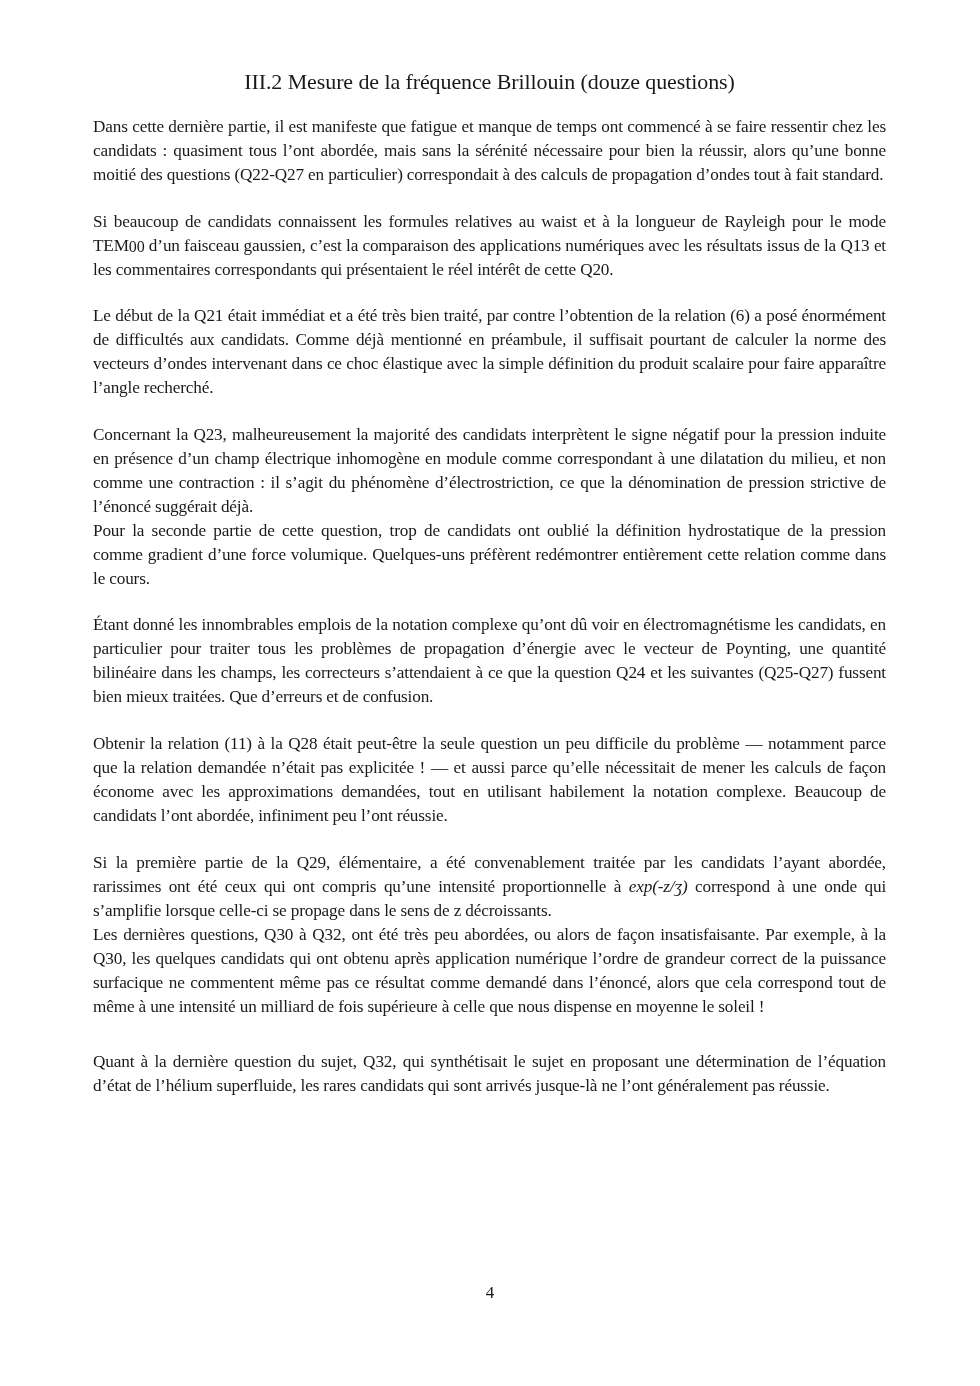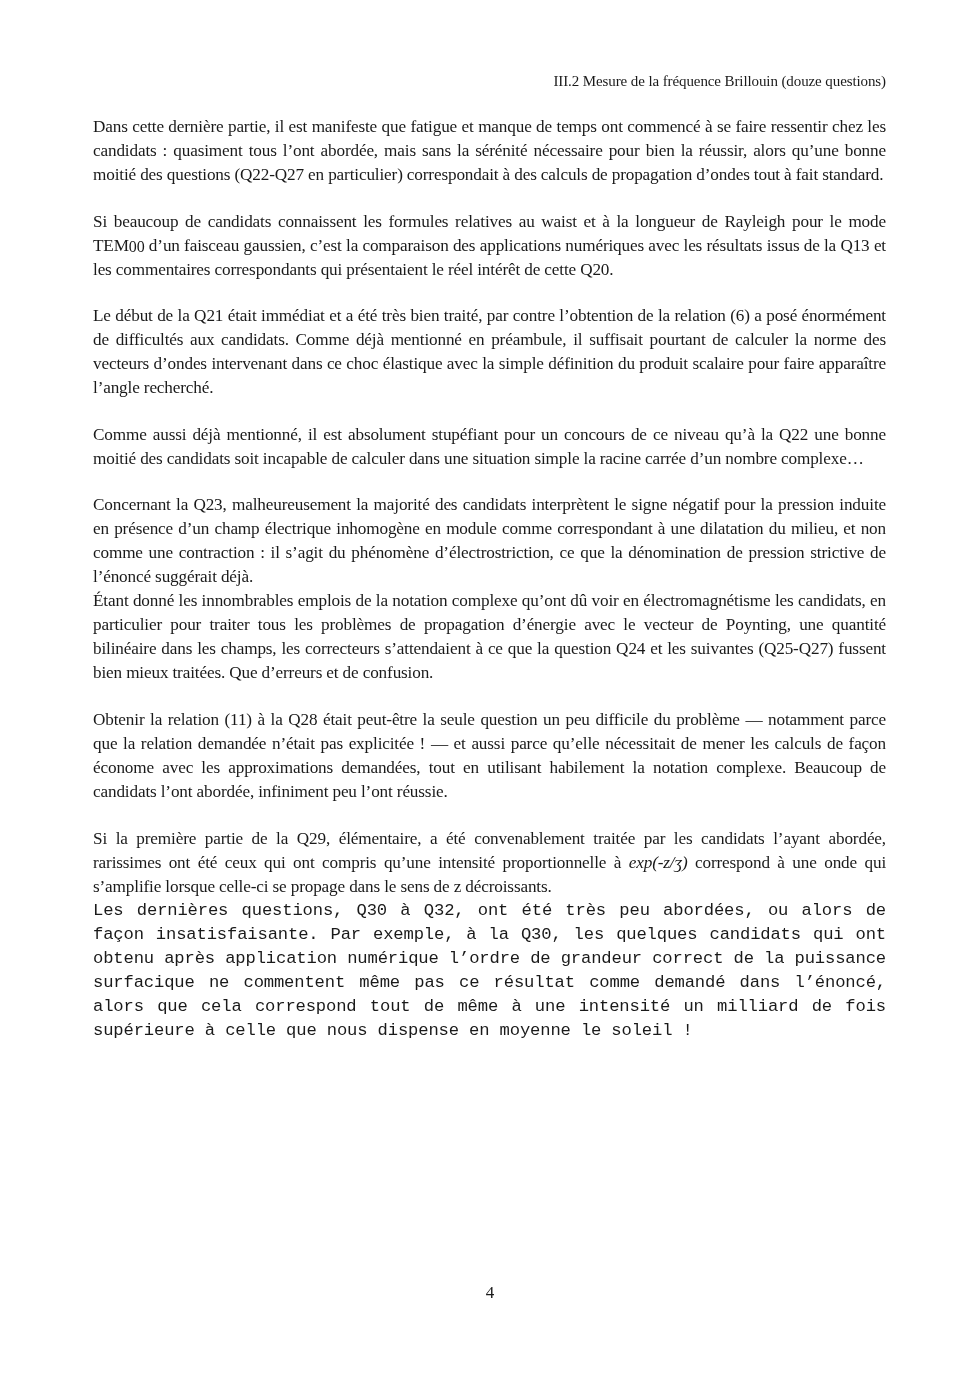--- a/index.html
+++ b/index.html
@@ -15,39 +15,38 @@
       font-family: "Liberation Serif", "DejaVu Serif", serif;
       color: #1a1a1a;
     }
     .page {
       position: absolute;
       left: 93px;
       top: 70px;
       width: 793px;
     }
     .heading {
-      font-size: 15px;
+      font-size: 22px;
       line-height: 23px;
       margin: 0 0 22px 0;
-      text-align: right;
+      text-align: center;
       letter-spacing: -0.1px;
     }
     .para {
       font-size: 17.2px;
       line-height: 24px;
       text-align: justify;
       margin: 0 0 22.6px 0;
       letter-spacing: -0.15px;
     }
     .para.tight {
       margin-bottom: 0;
     }
     .para.extra {
       margin-bottom: 31px;
-      font-family: Liberation Mono, monospace;
     }
     sub.small {
       font-size: 16px;
       vertical-align: baseline;
       position: relative;
       top: 1px;
     }
     em.math {
       font-style: italic;
     }
@@ -66,26 +65,27 @@
 
 <div class="page">
   <div class="heading">III.2 Mesure de la fréquence Brillouin (douze questions)</div>
 
   <p class="para">Dans cette dernière partie, il est manifeste que fatigue et manque de temps ont commencé à se faire ressentir chez les candidats : quasiment tous l’ont abordée, mais sans la sérénité nécessaire pour bien la réussir, alors qu’une bonne moitié des questions (Q22-Q27 en particulier) correspondait à des calculs de propagation d’ondes tout à fait standard.</p>
 
   <p class="para"><span>Si beaucoup de candidats connaissent les formules relatives au waist et à la longueur de Rayleigh pour le mode TEM</span><sub class="small">00</sub><span> d’un faisceau gaussien, c’est la comparaison des applications numériques avec les résultats issus de la Q13 et les commentaires correspondants qui présentaient le réel intérêt de cette Q20.</span></p>
 
   <p class="para">Le début de la Q21 était immédiat et a été très bien traité, par contre l’obtention de la relation (6) a posé énormément de difficultés aux candidats. Comme déjà mentionné en préambule, il suffisait pourtant de calculer la norme des vecteurs d’ondes intervenant dans ce choc élastique avec la simple définition du produit scalaire pour faire apparaître l’angle recherché.</p>
 
-  <p class="para">Comme aussi déjà mentionné, il est absolument stupéfiant pour un concours de ce niveau qu’à la Q22 une bonne moitié des candidats soit incapable de calculer dans une situation simple la racine carrée d’un nombre complexe…</p>
 
   <p class="para tight">Concernant la Q23, malheureusement la majorité des candidats interprètent le signe négatif pour la pression induite en présence d’un champ électrique inhomogène en module comme correspondant à une dilatation du milieu, et non comme une contraction : il s’agit du phénomène d’électrostriction, ce que la dénomination de pression strictive de l’énoncé suggérait déjà.</p>
+  <p class="para">Pour la seconde partie de cette question, trop de candidats ont oublié la définition hydrostatique de la pression comme gradient d’une force volumique. Quelques-uns préfèrent redémontrer entièrement cette relation comme dans le cours.</p>
 
   <p class="para">Étant donné les innombrables emplois de la notation complexe qu’ont dû voir en électromagnétisme les candidats, en particulier pour traiter tous les problèmes de propagation d’énergie avec le vecteur de Poynting, une quantité bilinéaire dans les champs, les correcteurs s’attendaient à ce que la question Q24 et les suivantes (Q25-Q27) fussent bien mieux traitées. Que d’erreurs et de confusion.</p>
 
   <p class="para">Obtenir la relation (11) à la Q28 était peut-être la seule question un peu difficile du problème — notamment parce que la relation demandée n’était pas explicitée ! — et aussi parce qu’elle nécessitait de mener les calculs de façon économe avec les approximations demandées, tout en utilisant habilement la notation complexe. Beaucoup de candidats l’ont abordée, infiniment peu l’ont réussie.</p>
 
   <p class="para tight"><span>Si la première partie de la Q29, élémentaire, a été convenablement traitée par les candidats l’ayant abordée, rarissimes ont été ceux qui ont compris qu’une intensité proportionnelle à </span><em class="math">exp(-z/ʒ)</em><span> correspond à une onde qui s’amplifie lorsque celle-ci se propage dans le sens de z décroissants.</span></p>
   <p class="para extra">Les dernières questions, Q30 à Q32, ont été très peu abordées, ou alors de façon insatisfaisante. Par exemple, à la Q30, les quelques candidats qui ont obtenu après application numérique l’ordre de grandeur correct de la puissance surfacique ne commentent même pas ce résultat comme demandé dans l’énoncé, alors que cela correspond tout de même à une intensité un milliard de fois supérieure à celle que nous dispense en moyenne le soleil !</p>
 
+  <p class="para">Quant à la dernière question du sujet, Q32, qui synthétisait le sujet en proposant une détermination de l’équation d’état de l’hélium superfluide, les rares candidats qui sont arrivés jusque-là ne l’ont généralement pas réussie.</p>
 </div>
 
 <div class="page-number">4</div>
 
 </body></html>

